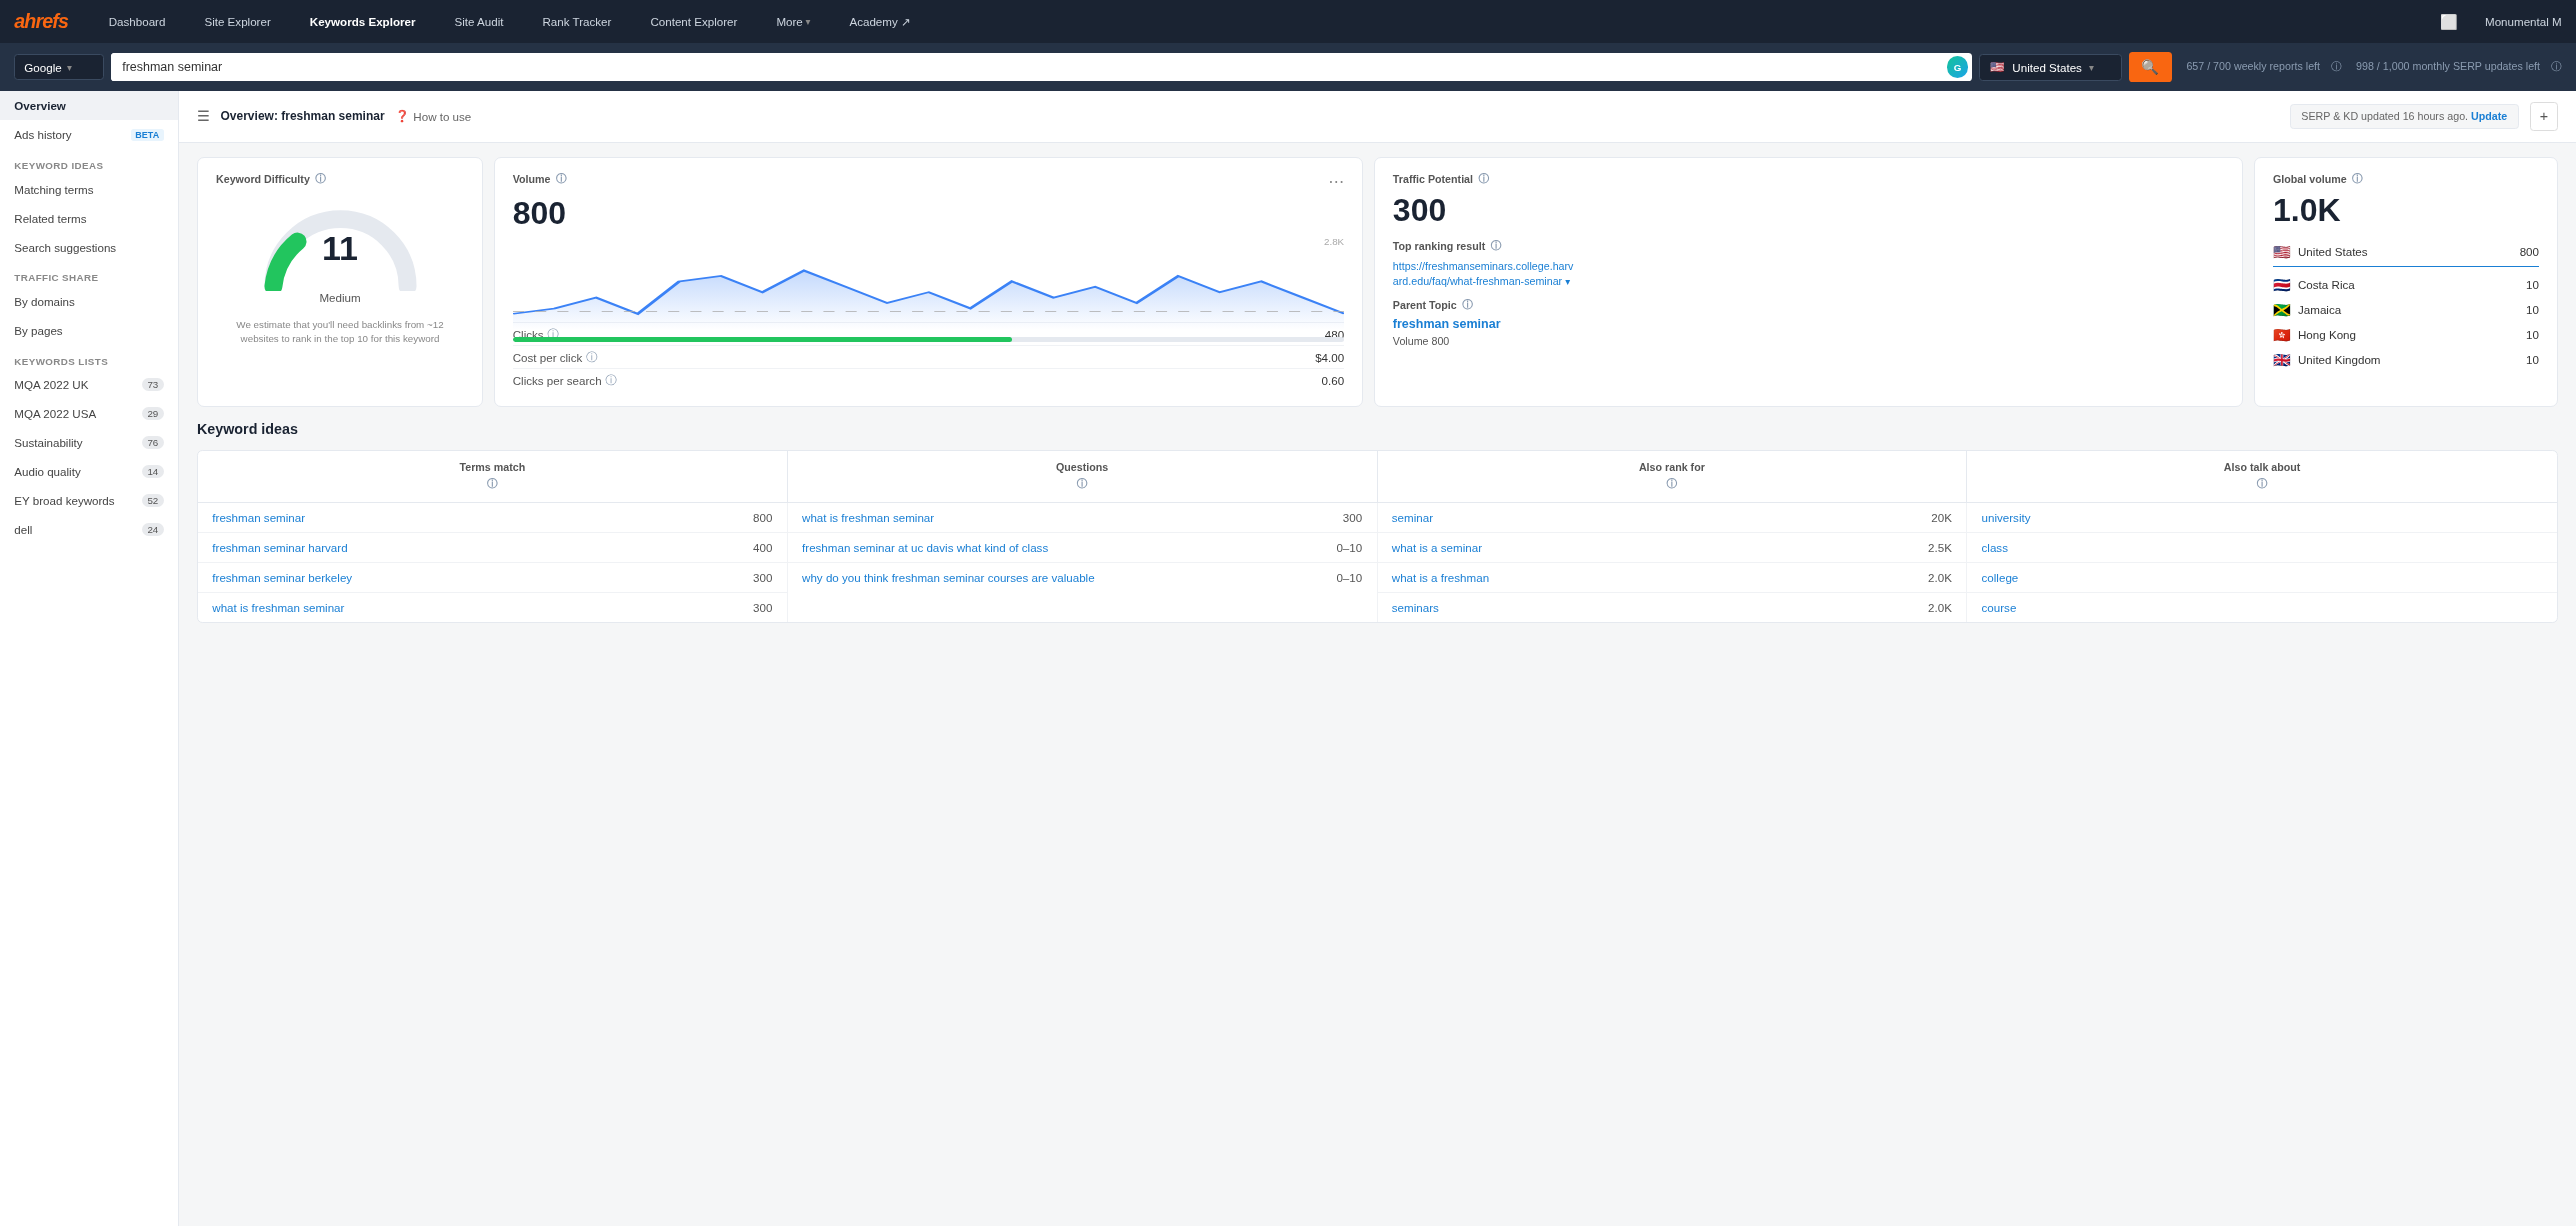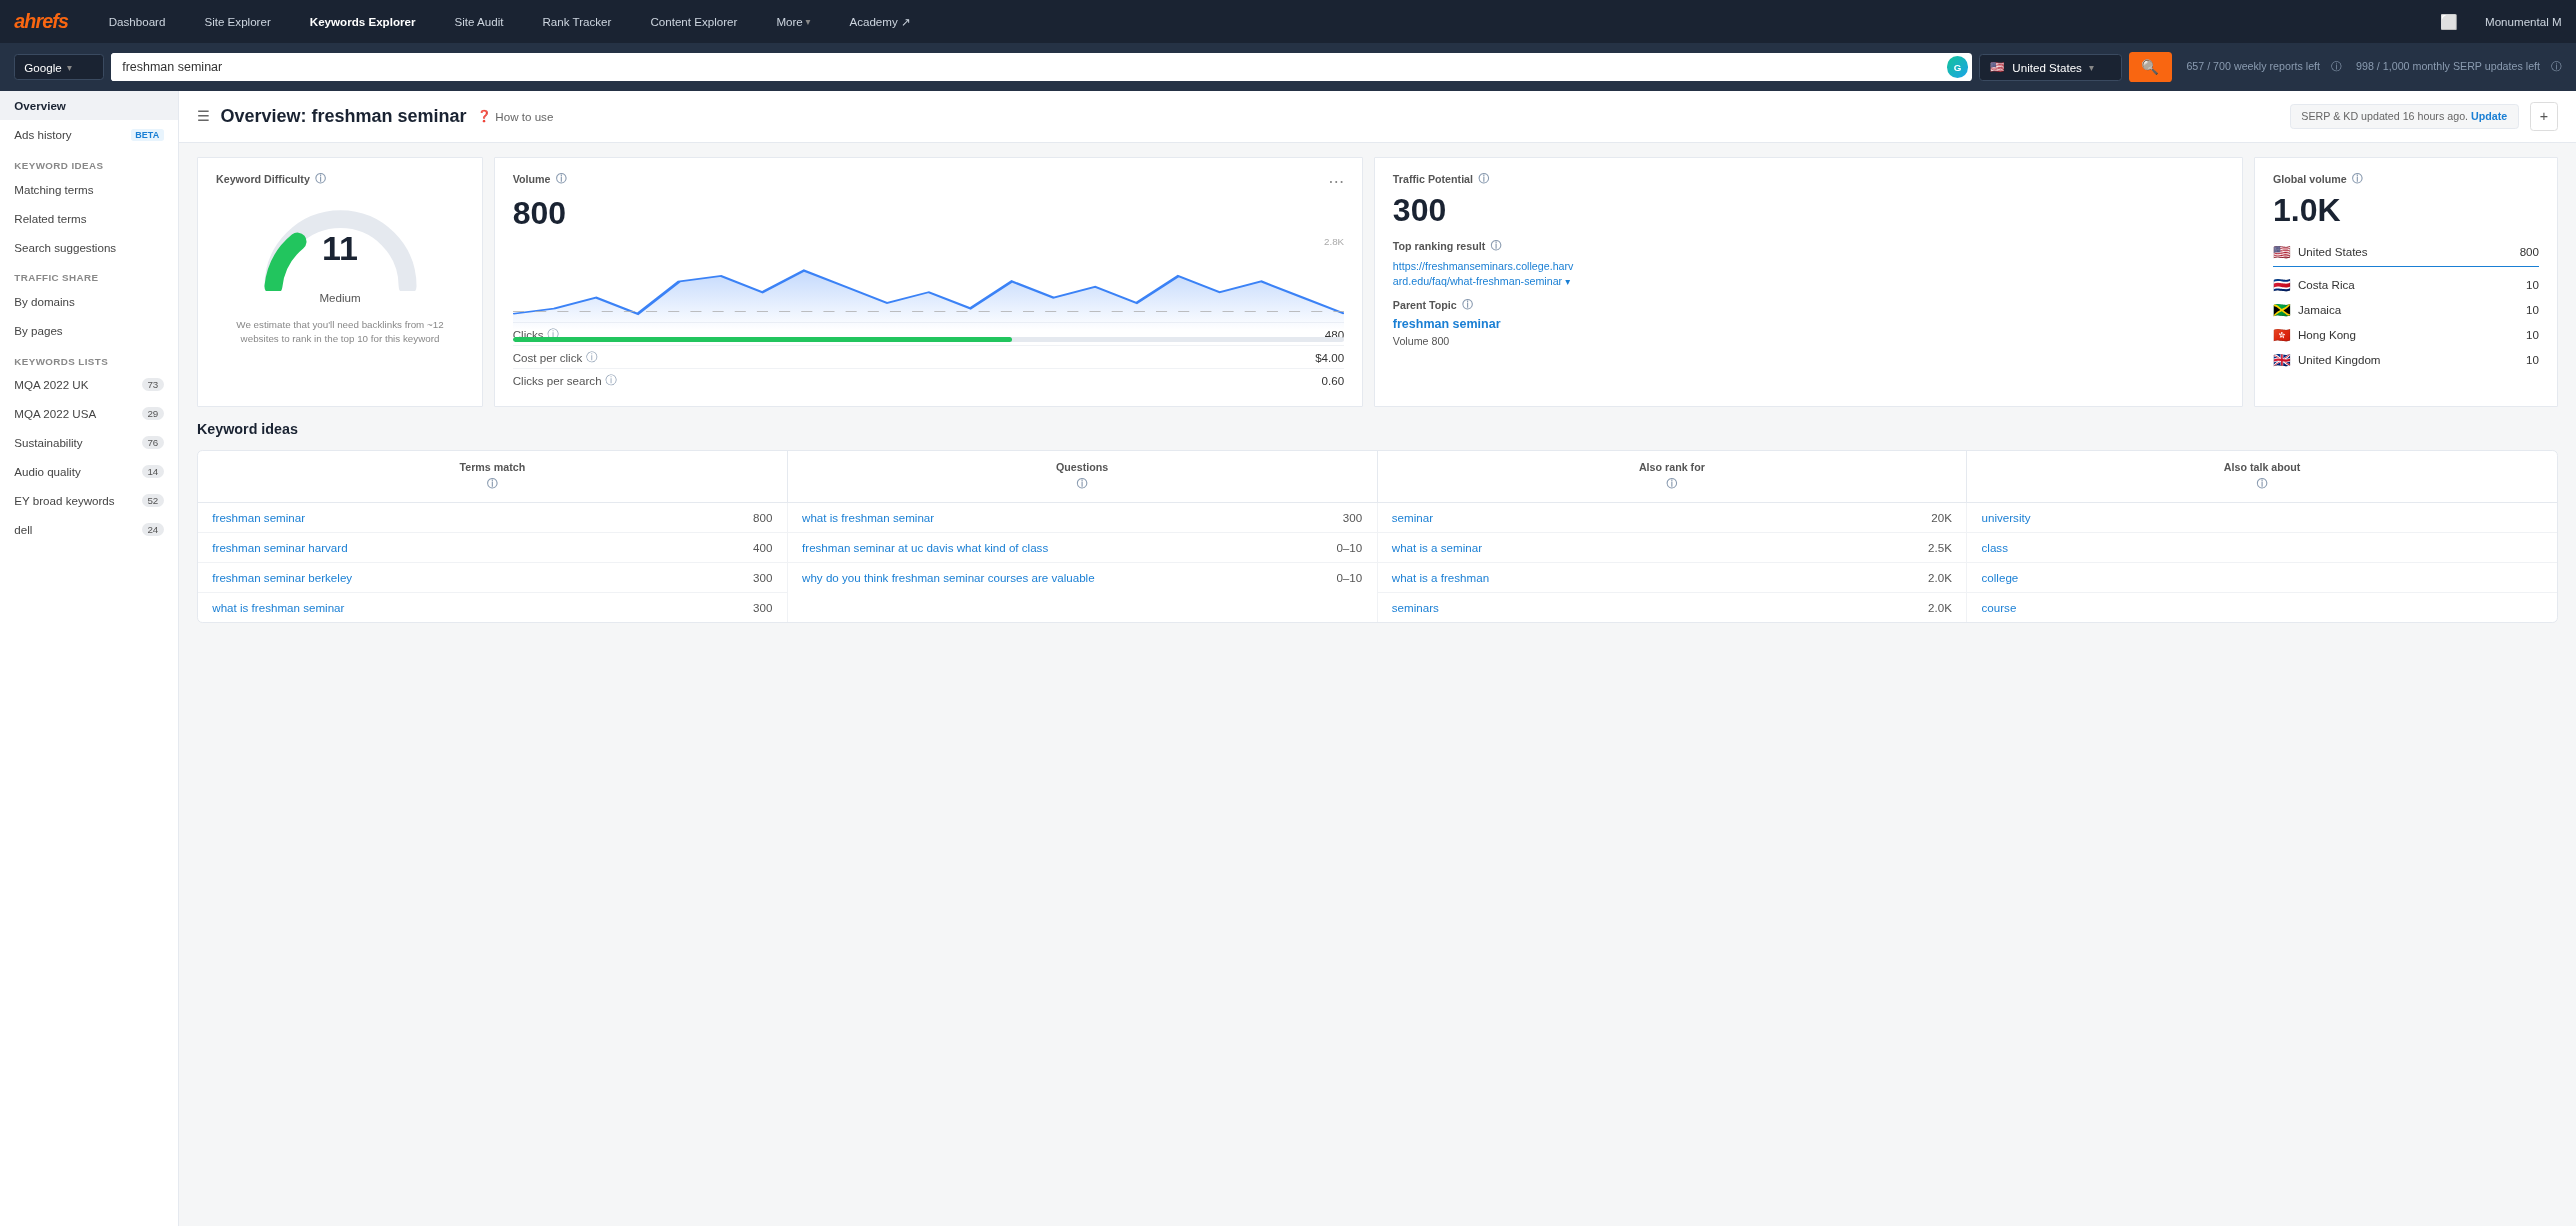--- a/index.html
+++ b/index.html
@@ -176,21 +176,21 @@
     
     .content-header {
       background: #fff;
       padding: 10.7px 18px;
       border-bottom: 0.9px solid #e5e9ef;
       display: flex;
       align-items: center;
       gap: 10.7px;
     }
     .hamburger-icon { color: #666; cursor: pointer; font-size: 14.3px; }
-    .page-title { font-size: 18px; font-weight: 700; color: #1a2332; }
+    .page-title { font-size: 12px; font-weight: 700; color: #1a2332; }
     .how-to-use { color: #666; font-size: 11.6px; cursor: pointer; display: flex; align-items: center; gap: 3.6px; }
     .header-spacer { flex: 1; }
     .update-info {
       background: #f5f6f7;
       border: 0.9px solid #e5e9ef;
       border-radius: 3.6px;
       padding: 5.4px 10.7px;
       font-size: 10.7px;
       color: #666;
     }
@@ -207,21 +207,21 @@
 
     
     .metrics-row {
       display: flex;
       gap: 10.7px;
       padding: 14.3px 18px;
       background: #f5f6f7;
     }
     .metric-card {
       background: #fff;
-      border-radius: 1px;
+      border-radius: 7px;
       border: 0.9px solid #e5e9ef;
       padding: 14.3px 18px;
       flex: 1;
     }
     .metric-card.global-volume { flex: 0 0 304px; }
     .metric-label {
       font-size: 10.7px;
       font-weight: 600;
       color: #555;
       margin-bottom: 5.4px;

